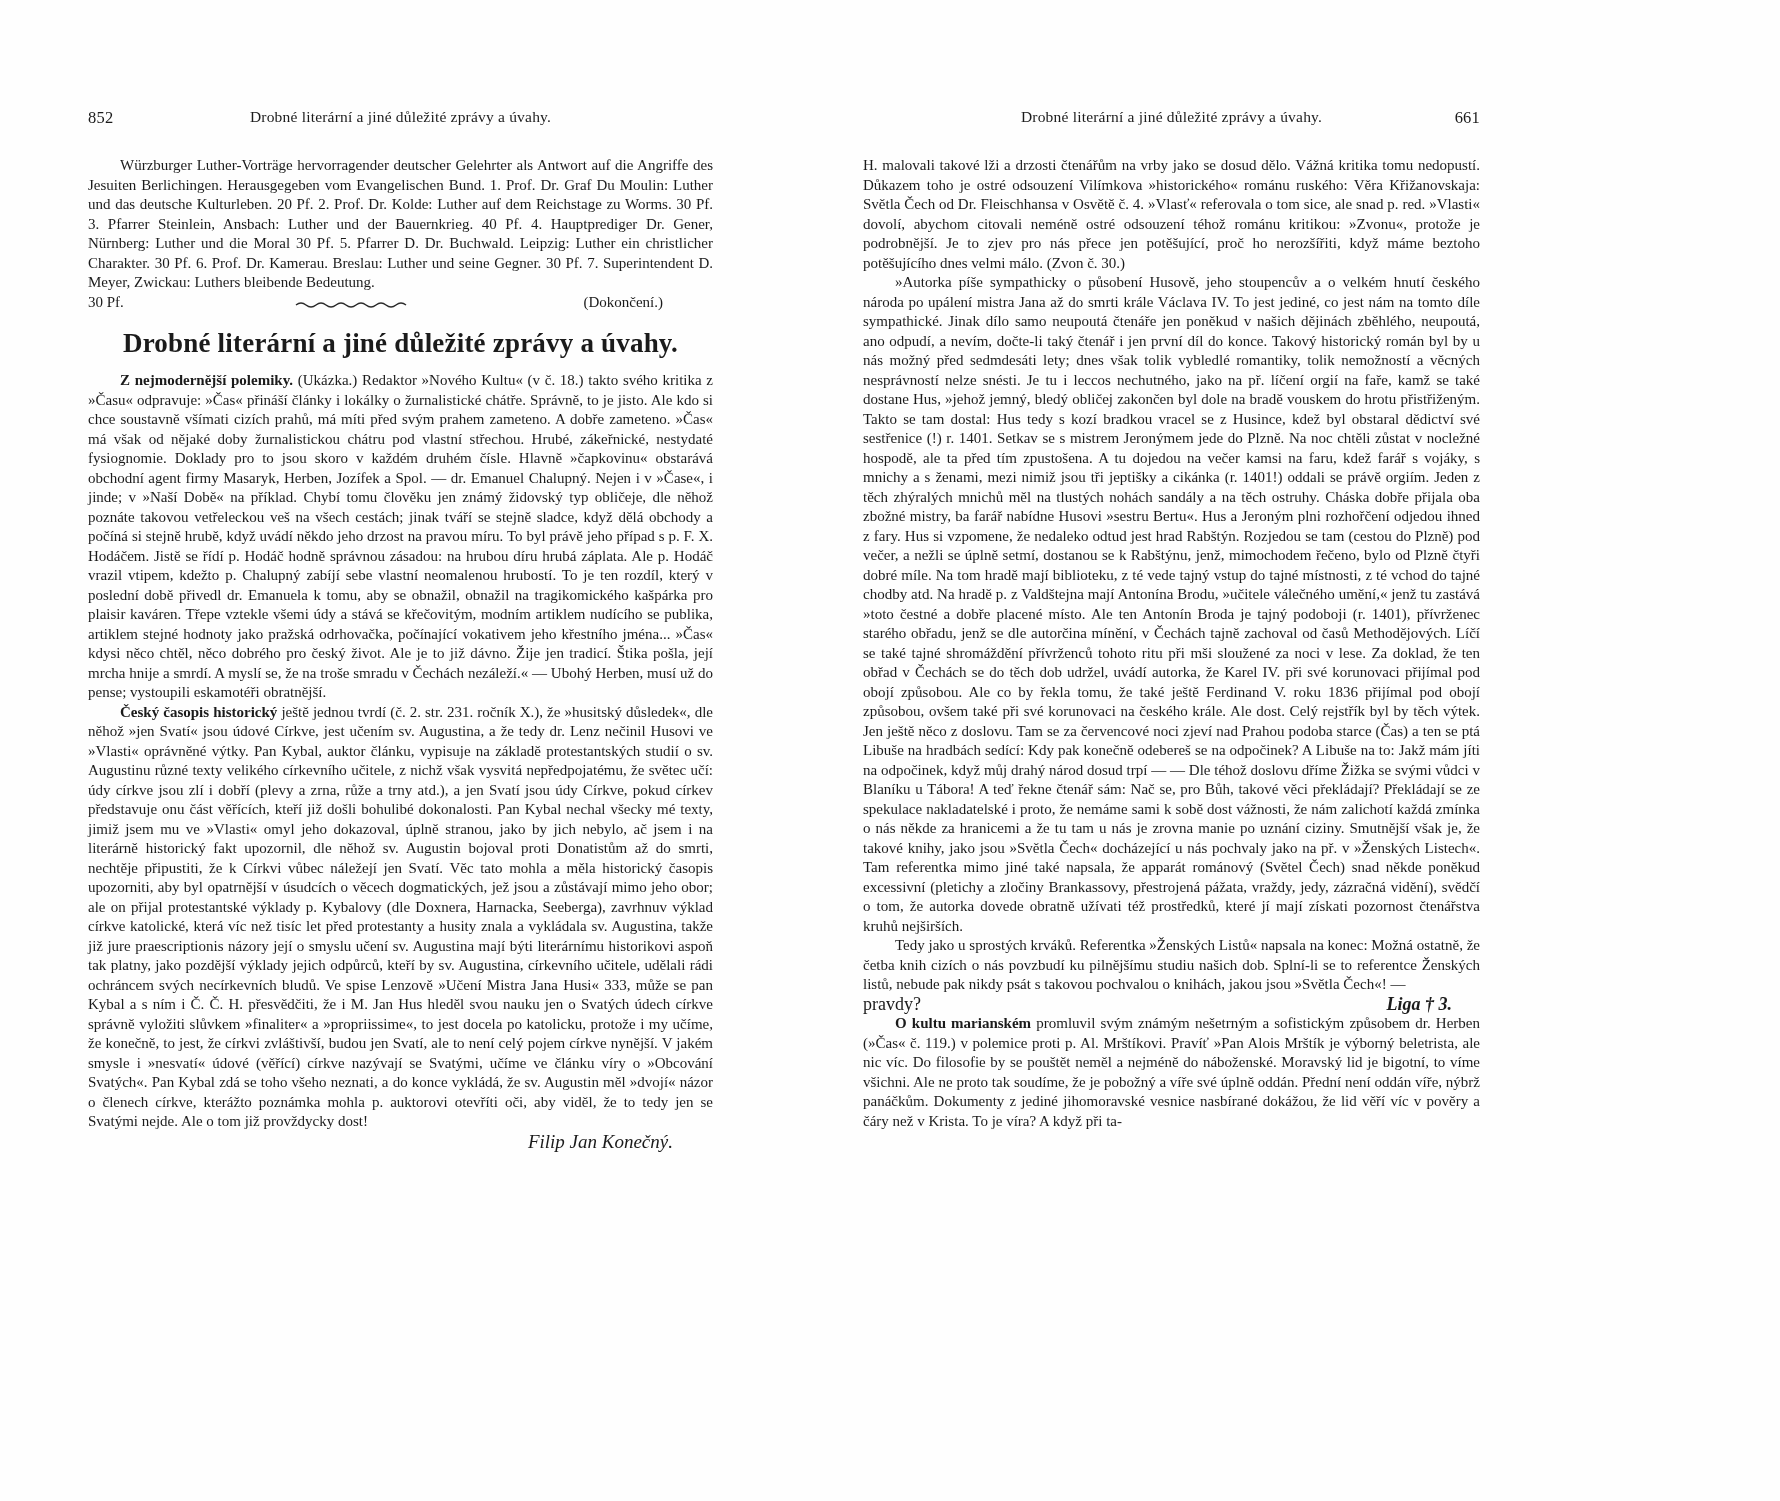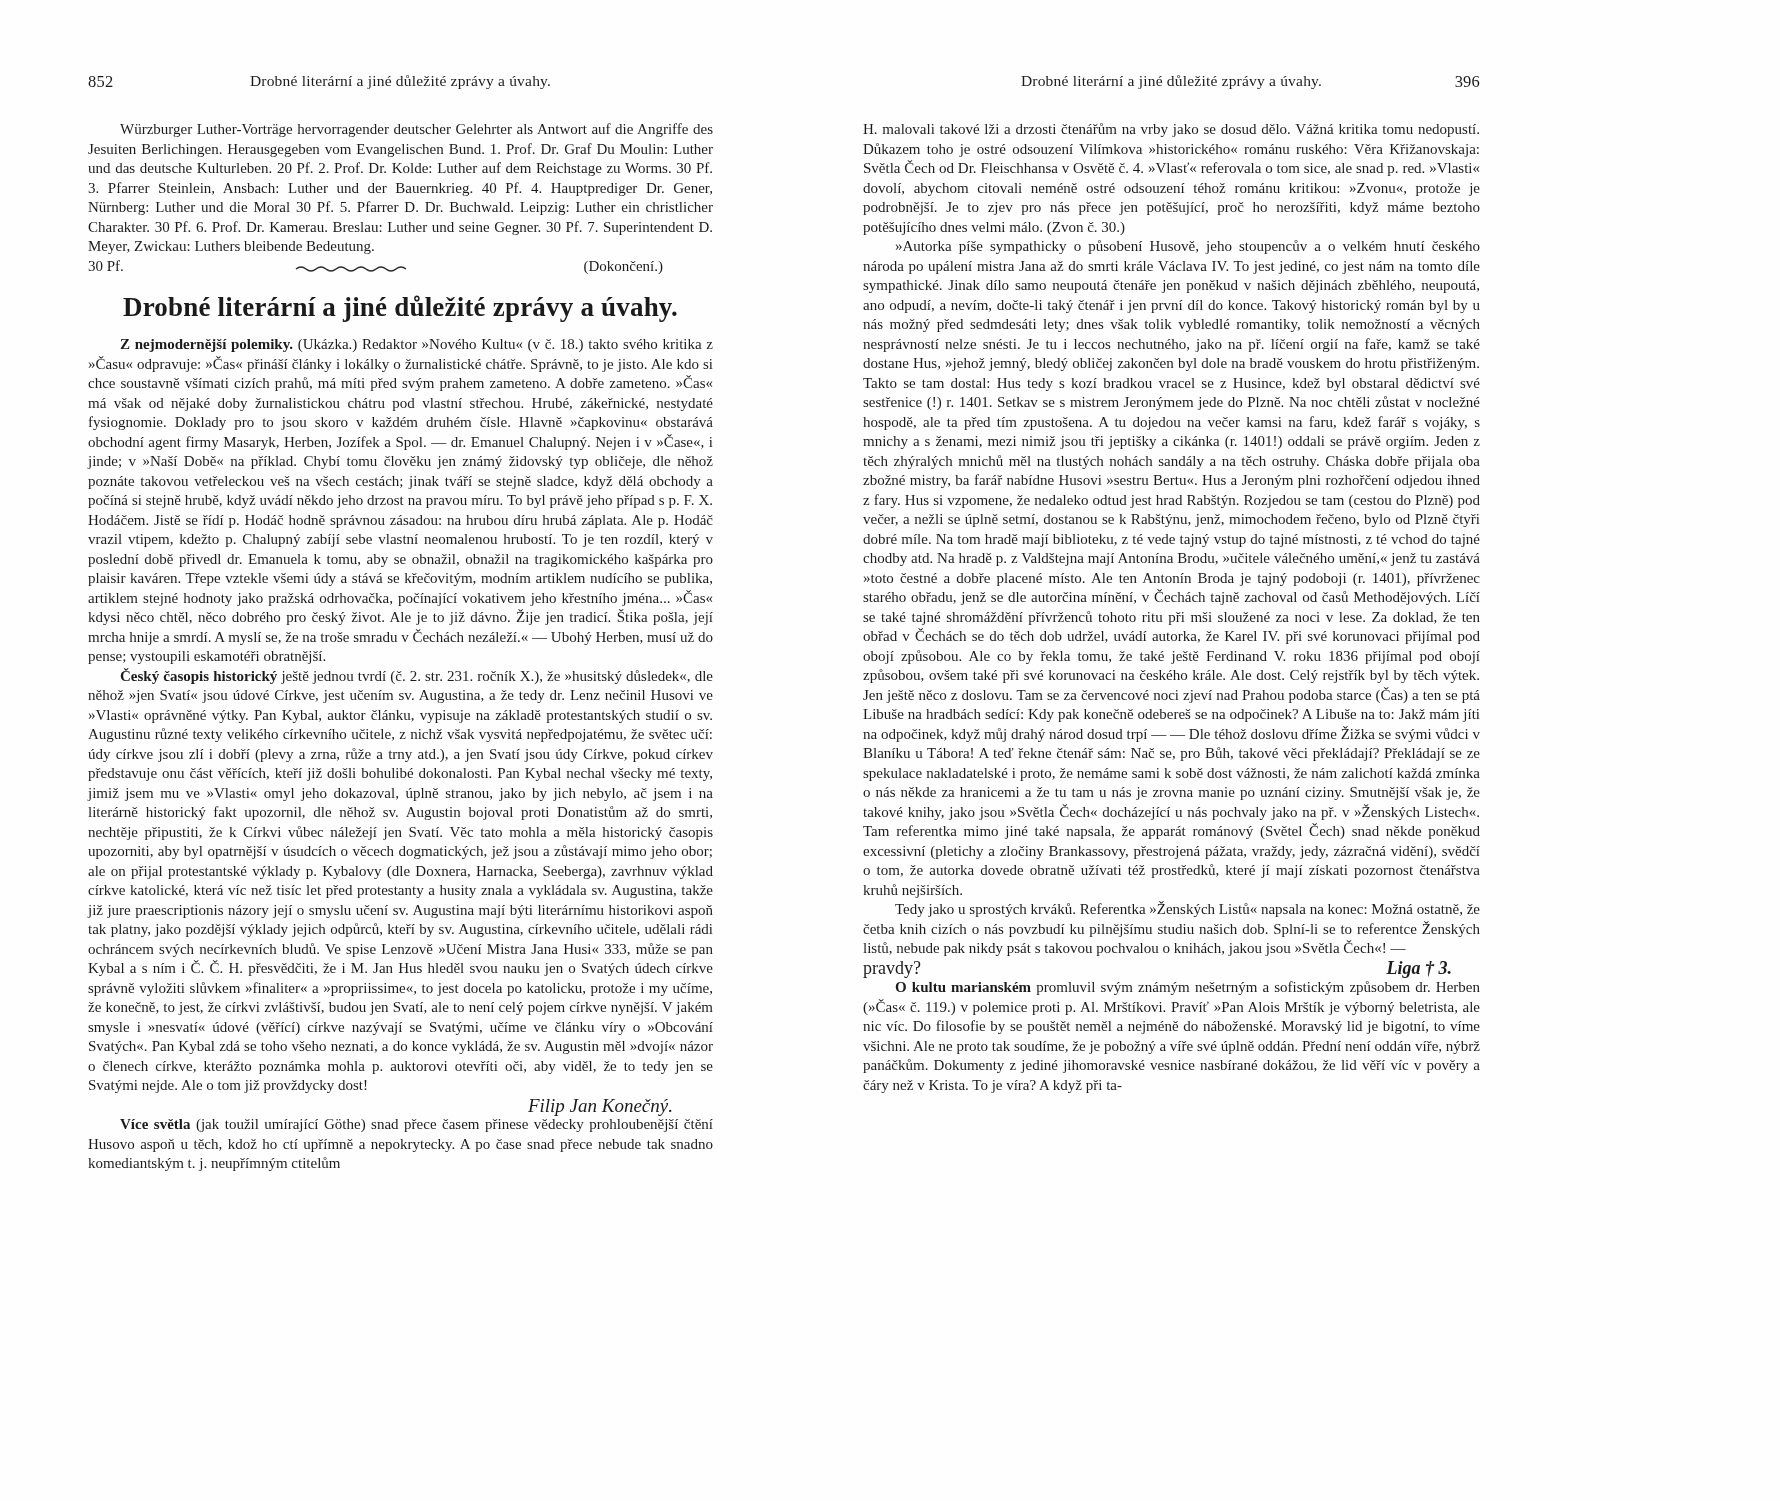--- a/index.html
+++ b/index.html
@@ -2,21 +2,21 @@
 <html><head>
 <meta charset="utf-8">
 <style>
   * { box-sizing: border-box; }
   html, body { margin: 0; padding: 0; }
   body {
     width: 1780px; height: 1501px; overflow: hidden;
     background: #fefefe; color: #1b1b1b;
     font-family: "Liberation Serif", "DejaVu Serif", serif;
   }
-  .spread { display: flex; padding: 72px 0 0 88px; gap: 150px; }
+  .spread { display: flex; padding: 108px 0 0 88px; gap: 150px; }
   .page { flex: none; }
   .page.left  { width: 625px; }
   .page.right { width: 617px; }
   .page-header { position: relative; text-align: center; font-size: 15.5px; letter-spacing: .2px; margin-bottom: 30px; }
   .page-header .page-num { position: absolute; top: 0; font-size: 16.5px; }
   .page.left  .page-num { left: 0; }
   .page.right .page-num { right: 0; }
   .para { margin: 0; font-size: 15px; line-height: 19.5px; text-align: justify; text-indent: 32px; }
   .para.no-indent { text-indent: 0; }
   .para .lead { font-weight: bold; }
@@ -49,27 +49,26 @@
     </div>
 
     <h1 class="section-heading">Drobné literární a jiné důležité zprávy a úvahy.</h1>
 
     <p class="para"><b class="lead">Z nejmodernější polemiky.</b> <span>(Ukázka.) Redaktor »Nového Kultu« (v č. 18.) takto svého kritika z »Času« odpravuje: »Čas« přináší články i lokálky o žurnalistické chátře. Správně, to je jisto. Ale kdo si chce soustavně všímati cizích prahů, má míti před svým prahem zameteno. A dobře zameteno. »Čas« má však od nějaké doby žurnalistickou chátru pod vlastní střechou. Hrubé, zákeřnické, nestydaté fysiognomie. Doklady pro to jsou skoro v každém druhém čísle. Hlavně »čapkovinu« obstarává obchodní agent firmy Masaryk, Herben, Jozífek a Spol. — dr. Emanuel Chalupný. Nejen i v »Čase«, i jinde; v »Naší Době« na příklad. Chybí tomu člověku jen známý židovský typ obličeje, dle něhož poznáte takovou vetřeleckou veš na všech cestách; jinak tváří se stejně sladce, když dělá obchody a počíná si stejně hrubě, když uvádí někdo jeho drzost na pravou míru. To byl právě jeho případ s p. F. X. Hodáčem. Jistě se řídí p. Hodáč hodně správnou zásadou: na hrubou díru hrubá záplata. Ale p. Hodáč vrazil vtipem, kdežto p. Chalupný zabíjí sebe vlastní neomalenou hrubostí. To je ten rozdíl, který v poslední době přivedl dr. Emanuela k tomu, aby se obnažil, obnažil na tragikomického kašpárka pro plaisir kaváren. Třepe vztekle všemi údy a stává se křečovitým, modním artiklem nudícího se publika, artiklem stejné hodnoty jako pražská odrhovačka, počínající vokativem jeho křestního jména... »Čas« kdysi něco chtěl, něco dobrého pro český život. Ale je to již dávno. Žije jen tradicí. Štika pošla, její mrcha hnije a smrdí. A myslí se, že na troše smradu v Čechách nezáleží.« — Ubohý Herben, musí už do pense; vystoupili eskamotéři obratnější.</span></p>
 
     <p class="para"><b class="lead">Český časopis historický</b> <span>ještě jednou tvrdí (č. 2. str. 231. ročník X.), že »husitský důsledek«, dle něhož »jen Svatí« jsou údové Církve, jest učením sv. Augustina, a že tedy dr. Lenz nečinil Husovi ve »Vlasti« oprávněné výtky. Pan Kybal, auktor článku, vypisuje na základě protestantských studií o sv. Augustinu různé texty velikého církevního učitele, z nichž však vysvitá nepředpojatému, že světec učí: údy církve jsou zlí i dobří (plevy a zrna, růže a trny atd.), a jen Svatí jsou údy Církve, pokud církev představuje onu část věřících, kteří již došli bohulibé dokonalosti. Pan Kybal nechal všecky mé texty, jimiž jsem mu ve »Vlasti« omyl jeho dokazoval, úplně stranou, jako by jich nebylo, ač jsem i na literárně historický fakt upozornil, dle něhož sv. Augustin bojoval proti Donatistům až do smrti, nechtěje připustiti, že k Církvi vůbec náležejí jen Svatí. Věc tato mohla a měla historický časopis upozorniti, aby byl opatrnější v úsudcích o věcech dogmatických, jež jsou a zůstávají mimo jeho obor; ale on přijal protestantské výklady p. Kybalovy (dle Doxnera, Harnacka, Seeberga), zavrhnuv výklad církve katolické, která víc než tisíc let před protestanty a husity znala a vykládala sv. Augustina, takže již jure praescriptionis názory její o smyslu učení sv. Augustina mají býti literárnímu historikovi aspoň tak platny, jako pozdější výklady jejich odpůrců, kteří by sv. Augustina, církevního učitele, udělali rádi ochráncem svých necírkevních bludů. Ve spise Lenzově »Učení Mistra Jana Husi« 333, může se pan Kybal a s ním i Č. Č. H. přesvědčiti, že i M. Jan Hus hleděl svou nauku jen o Svatých údech církve správně vyložiti slůvkem »finaliter« a »propriissime«, to jest docela po katolicku, protože i my učíme, že konečně, to jest, že církvi zvláštivší, budou jen Svatí, ale to není celý pojem církve nynější. V jakém smysle i »nesvatí« údové (věřící) církve nazývají se Svatými, učíme ve článku víry o »Obcování Svatých«. Pan Kybal zdá se toho všeho neznati, a do konce vykládá, že sv. Augustin měl »dvojí« názor o členech církve, kterážto poznámka mohla p. auktorovi otevříti oči, aby viděl, že to tedy jen se Svatými nejde. Ale o tom již provždycky dost!</span></p>
 
     <div class="signature">Filip Jan Konečný.</div>
 
-    <p class="para"><b class="lead">Více světla</b> <span>(jak toužil umírající Göthe) snad přece časem přinese vědecky prohloubenější čtění Husovo aspoň u těch, kdož ho ctí upřímně a nepokrytecky. A po čase snad přece nebude tak snadno komediantským t. j. neupřímným ctitelům</span></p>
   </section>
 
   <section class="page right">
     <header class="page-header">
       <span class="running-title">Drobné literární a jiné důležité zprávy a úvahy.</span>
-      <span class="page-num">396</span>
+      <span class="page-num">661</span>
     </header>
 
     <p class="para no-indent">H. malovali takové lži a drzosti čtenářům na vrby jako se dosud dělo. Vážná kritika tomu nedopustí. Důkazem toho je ostré odsouzení Vilímkova »historického« románu ruského: Věra Křižanovskaja: Světla Čech od Dr. Fleischhansa v Osvětě č. 4. »Vlasť« referovala o tom sice, ale snad p. red. »Vlasti« dovolí, abychom citovali neméně ostré odsouzení téhož románu kritikou: »Zvonu«, protože je podrobnější. Je to zjev pro nás přece jen potěšující, proč ho nerozšířiti, když máme beztoho potěšujícího dnes velmi málo. (Zvon č. 30.)</p>
 
     <p class="para">»Autorka píše sympathicky o působení Husově, jeho stoupencův a o velkém hnutí českého národa po upálení mistra Jana až do smrti krále Václava IV. To jest jediné, co jest nám na tomto díle sympathické. Jinak dílo samo neupoutá čtenáře jen poněkud v našich dějinách zběhlého, neupoutá, ano odpudí, a nevím, dočte-li taký čtenář i jen první díl do konce. Takový historický román byl by u nás možný před sedmdesáti lety; dnes však tolik vybledlé romantiky, tolik nemožností a věcných nesprávností nelze snésti. Je tu i leccos nechutného, jako na př. líčení orgií na faře, kamž se také dostane Hus, »jehož jemný, bledý obličej zakončen byl dole na bradě vouskem do hrotu přistřiženým. Takto se tam dostal: Hus tedy s kozí bradkou vracel se z Husince, kdež byl obstaral dědictví své sestřenice (!) r. 1401. Setkav se s mistrem Jeronýmem jede do Plzně. Na noc chtěli zůstat v nocležné hospodě, ale ta před tím zpustošena. A tu dojedou na večer kamsi na faru, kdež farář s vojáky, s mnichy a s ženami, mezi nimiž jsou tři jeptišky a cikánka (r. 1401!) oddali se právě orgiím. Jeden z těch zhýralých mnichů měl na tlustých nohách sandály a na těch ostruhy. Cháska dobře přijala oba zbožné mistry, ba farář nabídne Husovi »sestru Bertu«. Hus a Jeroným plni rozhořčení odjedou ihned z fary. Hus si vzpomene, že nedaleko odtud jest hrad Rabštýn. Rozjedou se tam (cestou do Plzně) pod večer, a nežli se úplně setmí, dostanou se k Rabštýnu, jenž, mimochodem řečeno, bylo od Plzně čtyři dobré míle. Na tom hradě mají biblioteku, z té vede tajný vstup do tajné místnosti, z té vchod do tajné chodby atd. Na hradě p. z Valdštejna mají Antonína Brodu, »učitele válečného umění,« jenž tu zastává »toto čestné a dobře placené místo. Ale ten Antonín Broda je tajný podoboji (r. 1401), přívrženec starého obřadu, jenž se dle autorčina mínění, v Čechách tajně zachoval od časů Methodějových. Líčí se také tajné shromáždění přívrženců tohoto ritu při mši sloužené za noci v lese. Za doklad, že ten obřad v Čechách se do těch dob udržel, uvádí autorka, že Karel IV. při své korunovaci přijímal pod obojí způsobou. Ale co by řekla tomu, že také ještě Ferdinand V. roku 1836 přijímal pod obojí způsobou, ovšem také při své korunovaci na českého krále. Ale dost. Celý rejstřík byl by těch výtek. Jen ještě něco z doslovu. Tam se za červencové noci zjeví nad Prahou podoba starce (Čas) a ten se ptá Libuše na hradbách sedící: Kdy pak konečně odebereš se na odpočinek? A Libuše na to: Jakž mám jíti na odpočinek, když můj drahý národ dosud trpí — — Dle téhož doslovu dříme Žižka se svými vůdci v Blaníku u Tábora! A teď řekne čtenář sám: Nač se, pro Bůh, takové věci překládají? Překládají se ze spekulace nakladatelské i proto, že nemáme sami k sobě dost vážnosti, že nám zalichotí každá zmínka o nás někde za hranicemi a že tu tam u nás je zrovna manie po uznání ciziny. Smutnější však je, že takové knihy, jako jsou »Světla Čech« docházející u nás pochvaly jako na př. v »Ženských Listech«. Tam referentka mimo jiné také napsala, že apparát románový (Světel Čech) snad někde poněkud excessivní (pletichy a zločiny Brankassovy, přestrojená pážata, vraždy, jedy, zázračná vidění), svědčí o tom, že autorka dovede obratně užívati též prostředků, které jí mají získati pozornost čtenářstva kruhů nejširších.</p>
 
     <p class="para">Tedy jako u sprostých krváků. Referentka »Ženských Listů« napsala na konec: Možná ostatně, že četba knih cizích o nás povzbudí ku pilnějšímu studiu našich dob. Splní-li se to referentce Ženských listů, nebude pak nikdy psát s takovou pochvalou o knihách, jakou jsou »Světla Čech«! —</p>
 
 
     <div class="tail-line">

